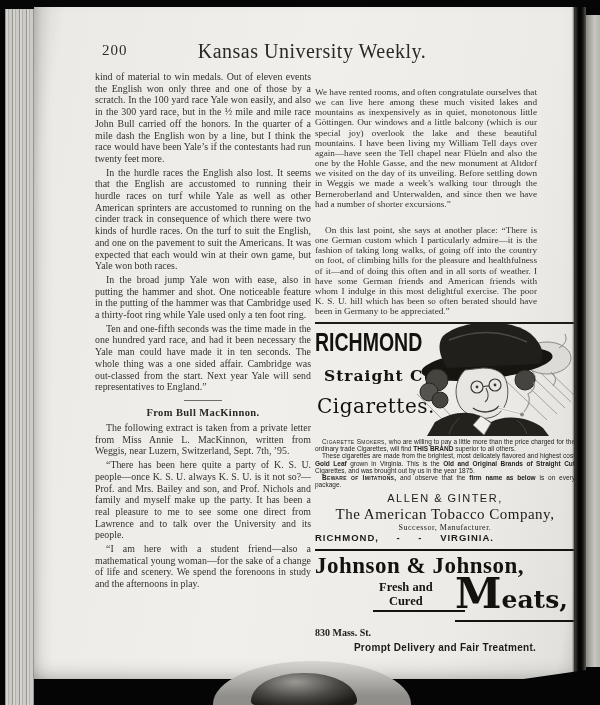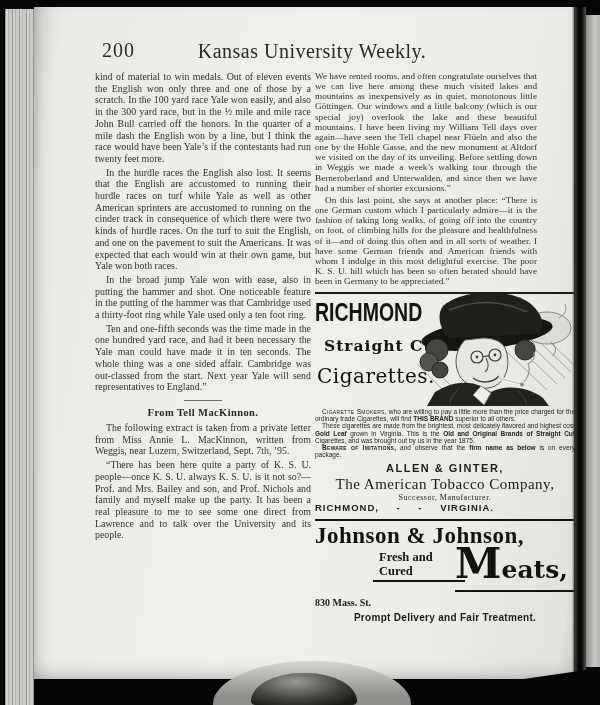--- a/index.html
+++ b/index.html
@@ -22,28 +22,28 @@
   .knob{position:absolute;left:251px;top:673px;width:106px;height:32px;
     background:radial-gradient(ellipse at 42% 28%,#9b9a95,#4b4a46 48%,#1b1a17 85%);
     border-radius:54px 54px 5px 5px/30px 30px 4px 4px;}
 
   
   .page{position:absolute;left:34px;top:7px;width:540px;height:673px;color:#34322d;
     background:linear-gradient(100deg,#d9d8d4 0%,#ebeae6 5%,#f0efeb 45%,#ecebe7 80%,#e2e1dd 97%,#cdccc8 100%);
     box-shadow:inset 0 -14px 20px -14px rgba(0,0,0,.35),inset 14px 0 20px -16px rgba(0,0,0,.35);}
 
   .running-head{position:absolute;top:33px;left:0;right:0;height:24px;}
-  .page-num{position:absolute;left:68px;top:3px;font-size:20px;line-height:15px;letter-spacing:1px;color:#2e2c28;}
+  .page-num{position:absolute;left:68px;top:3px;font-size:15px;line-height:15px;letter-spacing:1px;color:#2e2c28;}
   .masthead{display:block;text-align:center;font-size:20px;line-height:22px;letter-spacing:.5px;
     padding-left:16px;color:#2b2925;}
 
   .col-left{position:absolute;left:61px;top:64px;width:216px;}
   .col-left p{margin:0 0 2px;font-size:9.9px;line-height:11.7px;text-align:justify;text-indent:11px;}
   .col-right{position:absolute;left:281px;top:64px;width:260px;}
-  .col-right > p{width:222px;margin:0 0 2px;font-size:9.2px;line-height:10.15px;text-align:justify;text-indent:10px;}
+  .col-right > p{width:222px;margin:16px 0 2px;font-size:9.2px;line-height:10.15px;text-align:justify;text-indent:10px;}
   p.noindent{text-indent:0;}
   .sec-divider{width:38px;border-top:1px solid #6f6d68;margin:7px auto 5px;height:0;}
   .sec-heading{margin:0 0 3px;text-align:center;font-weight:bold;font-size:10.5px;line-height:13px;
     letter-spacing:.4px;color:#2b2925;}
 
   
   .ad{color:#1d1b17;}
   .richmond{margin-top:6px;border-top:2px solid #1d1b17;padding-top:2px;position:relative;}
   .rich-head{position:relative;height:106px;}
   .brand{font-family:"Liberation Sans",sans-serif;font-weight:bold;font-size:26px;line-height:26px;
@@ -56,32 +56,32 @@
     letter-spacing:.5px;color:#14120e;}
   .portrait{position:absolute;right:-2px;top:-5px;width:178px;height:112px;}
 
   .fine{margin-top:3px;}
   .fine p{margin:0;font-family:"Liberation Sans",sans-serif;font-size:6.5px;line-height:7.1px;
     text-align:justify;text-indent:7px;color:#201e1a;}
   .fp-sc{font-variant:small-caps;letter-spacing:.3px;}
   .fp-b{font-weight:bold;}
   .fp-scb{font-variant:small-caps;font-weight:bold;letter-spacing:.3px;}
 
-  .firm{text-align:center;font-family:"Liberation Sans",sans-serif;font-weight:bold;font-size:11px;
+  .firm{text-align:center;font-family:"Liberation Sans",sans-serif;font-weight:normal;font-size:11px;
     line-height:12px;letter-spacing:1.5px;margin-top:4px;}
   .company{text-align:center;font-size:15px;line-height:16px;letter-spacing:.5px;margin-top:2px;}
   .successor{text-align:center;font-size:8px;line-height:9px;letter-spacing:.5px;margin-top:1px;}
   .cityline{text-align:left;font-family:"Liberation Sans",sans-serif;font-weight:bold;font-size:9.5px;
     line-height:11px;word-spacing:14px;letter-spacing:1px;margin-top:0;padding-bottom:4px;}
 
   
   .johnson{border-top:2px solid #15130f;margin-top:2px;padding-top:3px;}
   .jj-title{text-align:left;font-weight:bold;font-size:23px;line-height:24px;letter-spacing:.5px;color:#14120e;}
   .jj-mid{position:relative;height:45px;margin-top:1px;}
-  .jj-fresh{position:absolute;left:64px;top:1px;font-weight:bold;
+  .jj-fresh{position:absolute;left:64px;top:1px;text-align:center;font-weight:bold;
     font-size:12.5px;line-height:14.5px;color:#16140f;}
   .jj-line1{position:absolute;left:58px;top:31px;width:92px;border-top:2px solid #15130f;}
   .jj-meats{position:absolute;left:140px;top:-5px;font-family:"DejaVu Serif",serif;font-weight:bold;
     font-size:25px;line-height:40px;border-bottom:2.5px solid #15130f;padding-right:10px;color:#14120e;}
   .jj-cap{font-size:42px;}
   .jj-row{display:flex;justify-content:space-between;align-items:baseline;margin-top:3px;}
   .jj-left{font-family:"DejaVu Serif",serif;font-weight:bold;font-size:14.5px;line-height:16px;color:#16140f;}
   .jj-addr{font-weight:bold;font-size:10px;line-height:12px;margin-right:6px;}
   .jj-tag{text-align:center;font-family:"Liberation Sans",sans-serif;font-weight:bold;font-size:10px;
     line-height:12px;letter-spacing:.3px;margin-top:3px;}
@@ -98,23 +98,24 @@
     <span class="page-num">200</span>
     <span class="masthead">Kansas University Weekly.</span>
   </div>
 
   <div class="col-left">
     <p class="noindent">kind of material to win medals.  Out of eleven events the English won only three and one of those by a scratch.  In the 100 yard race Yale won easily, and also in the 300 yard race, but in the ½ mile and mile race John Bull carried off the honors.  In the quarter of a mile dash the English won by a line, but I think the race would have been Yale’s if the contestants had run twenty feet more.</p>
     <p>In the hurdle races the English also lost.  It seems that the English are accustomed to running their hurdle races on turf while Yale as well as other American sprinters are accustomed to running on the cinder track in consequence of which there were two kinds of hurdle races. On the turf to suit the English, and one on the pavement to suit the Americans.  It was expected that each would win at their own game, but Yale won both races.</p>
     <p>In the broad jump Yale won with ease, also in putting the hammer and shot.  One noticeable feature in the putting of the hammer was that Cambridge used a thirty-foot ring while Yale used only a ten foot ring.</p>
     <p>Ten and one-fifth seconds was the time made in the one hundred yard race, and had it been necessary the Yale man could have made it in ten seconds.  The whole thing was a one sided affair.  Cambridge was out-classed from the start.  Next year Yale will send representatives to England.”</p>
     <div class="sec-divider"></div>
-    <h3 class="sec-heading">From Tell MacKinnon.</h3>
+    <h3 class="sec-heading">From Bull MacKinnon.</h3>
     <p>The following extract is taken from a private letter from Miss Annie L. MacKinnon, written from Weggis, near Luzern, Switzerland, Sept. 7th, ’95.</p>
     <p>“There has been here quite a party of K. S. U. people—once K. S. U. always K. S. U. is it not so?—Prof. and Mrs. Bailey and son, and Prof. Nichols and family and myself make up the party.  It has been a real pleasure to me to see some one direct from Lawrence and to talk over the University and its people.</p>
+    <p>“I am here with a student friend—also a mathematical young woman—for the sake of a change of life and scenery.  We spend the forenoons in study and the afternoons in play.</p>
   </div>
 
   <div class="col-right">
     <p class="noindent">We have rented rooms, and often congratulate ourselves that we can live here among these much visited lakes and mountains as inexpensively as in quiet, monotonous little Göttingen. Our windows and a little balcony (which is our special joy) overlook the lake and these beautiful mountains.  I have been living my William Tell days over again—have seen the Tell chapel near Flüeln and also the one by the Hohle Gasse, and the new monument at Altdorf we visited on the day of its unveiling.  Before settling down in Weggis we made a week’s walking tour through the Berneroberland and Unterwalden, and since then we have had a number of shorter excursions.”</p>
     <p>On this last point, she says at another place: “There is one German custom which I particularly admire—it is the fashion of taking long walks, of going off into the country on foot, of climbing hills for the pleasure and healthfulness of it—and of doing this often and in all sorts of weather.  I have some German friends and American friends with whom I indulge in this most delightful exercise.  The poor K. S. U. hill which has been so often berated should have been in Germany to be appreciated.”</p>
 
     <div class="ad richmond">
       <div class="rich-head">
         <div class="brand">RICHMOND</div>
         <div class="straight">Straight Cut</div>

